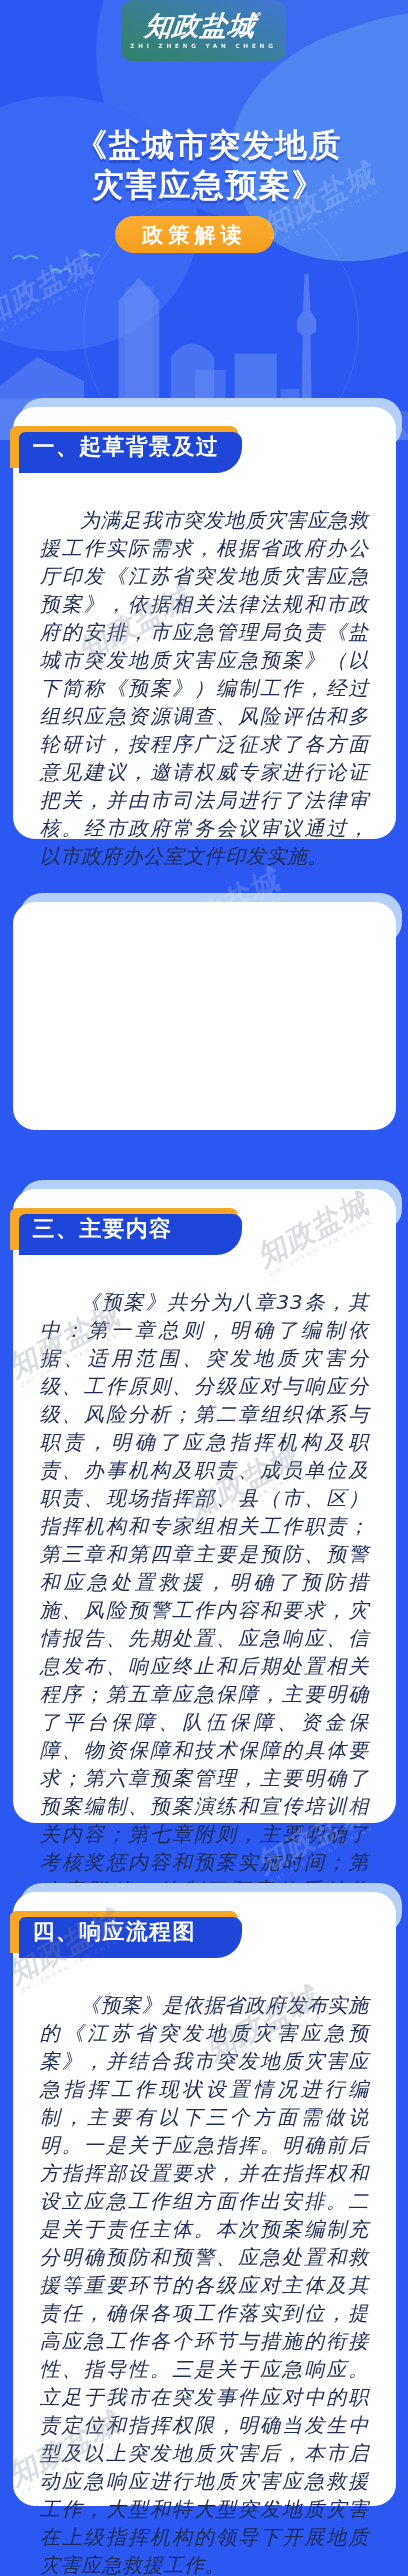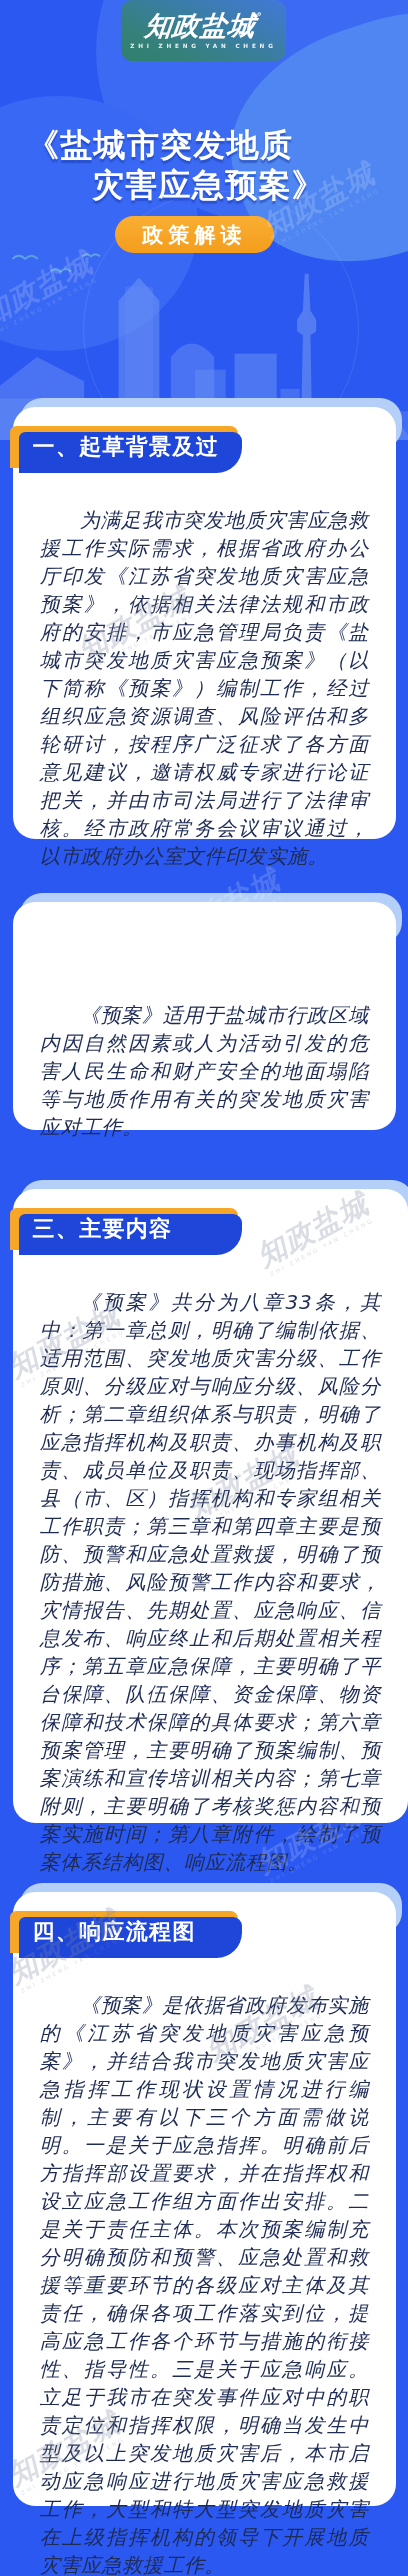--- a/index.html
+++ b/index.html
@@ -20,21 +20,21 @@
   .logo{position:absolute;left:121px;top:0;width:165px;height:61px;z-index:3;
         background:linear-gradient(205deg,#4179d8 0%,#35817a 75%,#2f806c 100%);
         border-radius:11.5px;display:flex;flex-direction:column;align-items:center;justify-content:center;}
   .logo-main{color:#fff;font-size:27px;font-weight:900;font-style:italic;letter-spacing:0.6px;line-height:1;transform:skewX(-6deg);}
   .logo-mark{font-size:10.2px;vertical-align:top;}
   .logo-sub{color:rgba(255,255,255,.9);font-size:5.7px;letter-spacing:3.8px;margin-top:4.5px;font-weight:700;}
 
   .title{position:absolute;left:27px;right:18px;top:125px;z-index:3;color:#fff;font-weight:900;
          font-size:32px;line-height:40px;letter-spacing:1.3px;
          text-shadow:0 3.2px 1.3px rgba(18,52,160,.45);}
-  .title-l1{text-align:left;}
+  .title-l1{text-align:center;}
   .title-l2{text-align:center;}
 
   .tag-pill{position:absolute;left:115px;top:216px;width:159px;height:37px;border-radius:18.5px;z-index:3;
             background:linear-gradient(180deg,#f9ae33,#f49d1c);
             color:#fff;font-size:21px;font-weight:900;letter-spacing:5.1px;
             display:flex;align-items:center;justify-content:center;}
 
   
   .card{position:absolute;left:12.8px;width:383px;z-index:2;}
   .card-band{position:absolute;left:7.7px;right:-6.4px;top:-9px;height:51px;background:#b4d0f8;border-radius:22px;}
@@ -43,21 +43,21 @@
          border-radius:6.4px 7.7px 23px 0;z-index:2;}
   .badge::before{content:"";position:absolute;left:9px;right:-4.5px;top:6.4px;bottom:-5.1px;
          background:#1e46d9;border-radius:6.4px 9px 25.5px 0;z-index:-1;}
   .badge span{display:block;padding-left:23px;line-height:42px;color:#fff;font-size:22px;font-weight:900;letter-spacing:1.3px;}
   .card-text{position:absolute;top:91px;left:19px;right:19px;margin:8px;
              color:#1e2b55;font-size:20px;line-height:28px;letter-spacing:0.6px;
              text-indent:2em;text-align:justify;font-style:italic;}
 
   #card-1{top:407px;height:432px;}
   #card-2{top:902px;height:228px;}
-  #card-3{top:1189px;height:634px;padding-left:12px;}
+  #card-3{top:1189px;height:634px;}
   #card-4{top:1892px;height:614px;}
 
   
   .wm{position:absolute;z-index:60;transform:rotate(-28deg);text-align:center;pointer-events:none;}
   .wm-main{display:block;font-size:29px;font-weight:900;font-style:italic;letter-spacing:1.3px;line-height:1;}
   .wm-sub{display:block;font-size:5.7px;letter-spacing:2.6px;margin-top:1.9px;}
   .wm.white{color:#ffffff;opacity:.17;}
   .wm.gray{color:#7e8aa0;opacity:.28;}
   .wm-1{left:260px;top:185px;} .wm-2{left:-22px;top:274px;} .wm-3{left:75px;top:609px;}
   .wm-4{left:165px;top:891px;} .wm-5{left:254px;top:1215px;} .wm-6{left:5.1px;top:1326px;}
@@ -116,21 +116,20 @@
       <div class="badge">
           <span>一、起草背景及过程</span>
         </div>
       <p class="card-text">为满足我市突发地质灾害应急救援工作实际需求，根据省政府办公厅印发《江苏省突发地质灾害应急预案》，依据相关法律法规和市政府的安排，市应急管理局负责《盐城市突发地质灾害应急预案》（以下简称《预案》）编制工作，经过组织应急资源调查、风险评估和多轮研讨，按程序广泛征求了各方面意见建议，邀请权威专家进行论证把关，并由市司法局进行了法律审核。经市政府常务会议审议通过，以市政府办公室文件印发实施。</p>
     </div>
   </section>
 
   <section class="card" id="card-2">
     <div class="card-band"></div>
     <div class="card-body">
-      <p class="card-text">《预案》适用于盐城市行政区域内因自然因素或人为活动引发的危害人民生命和财产安全的地面塌陷等与地质作用有关的突发地质灾害应对工作。</p>
     </div>
   </section>
 
   <section class="card" id="card-3">
     <div class="card-band"></div>
     <div class="card-body">
       <div class="badge">
           <span>三、主要内容</span>
         </div>
       <p class="card-text">《预案》共分为八章33条，其中：第一章总则，明确了编制依据、适用范围、突发地质灾害分级、工作原则、分级应对与响应分级、风险分析；第二章组织体系与职责，明确了应急指挥机构及职责、办事机构及职责、成员单位及职责、现场指挥部、县（市、区）指挥机构和专家组相关工作职责；第三章和第四章主要是预防、预警和应急处置救援，明确了预防措施、风险预警工作内容和要求，灾情报告、先期处置、应急响应、信息发布、响应终止和后期处置相关程序；第五章应急保障，主要明确了平台保障、队伍保障、资金保障、物资保障和技术保障的具体要求；第六章预案管理，主要明确了预案编制、预案演练和宣传培训相关内容；第七章附则，主要明确了考核奖惩内容和预案实施时间；第八章附件，绘制了预案体系结构图、响应流程图。</p>

